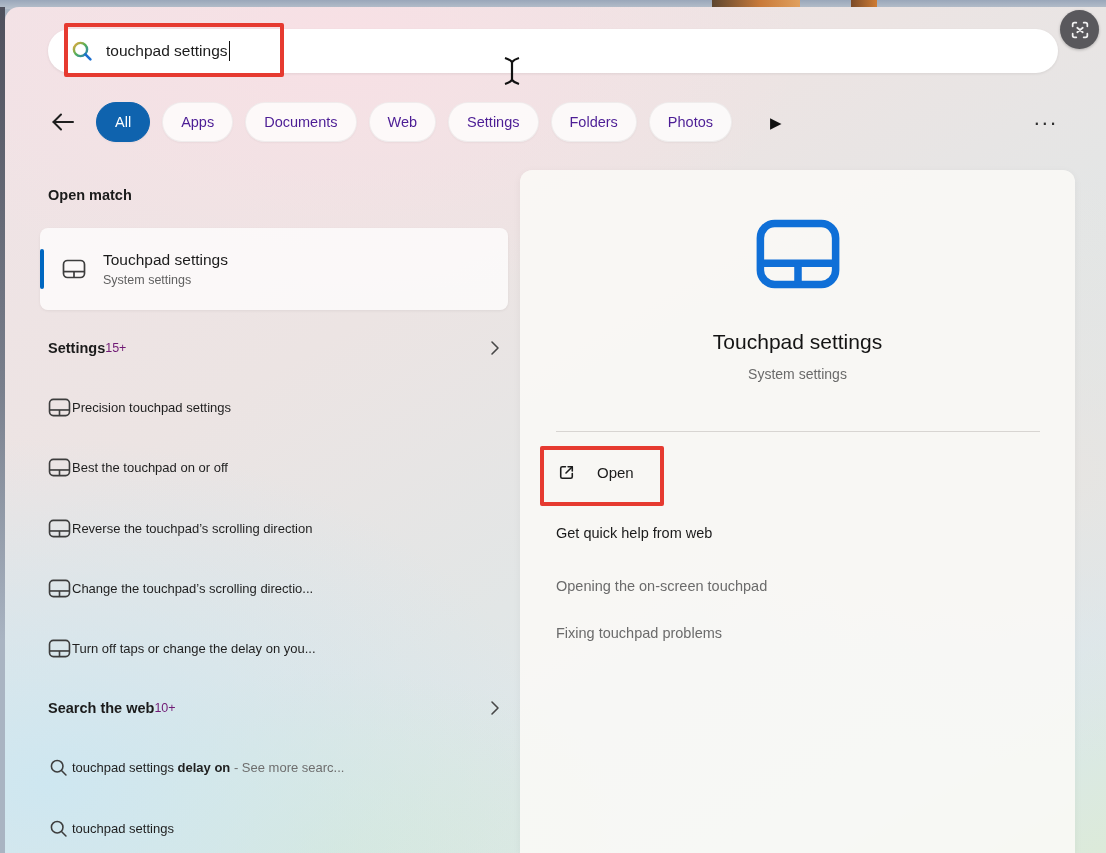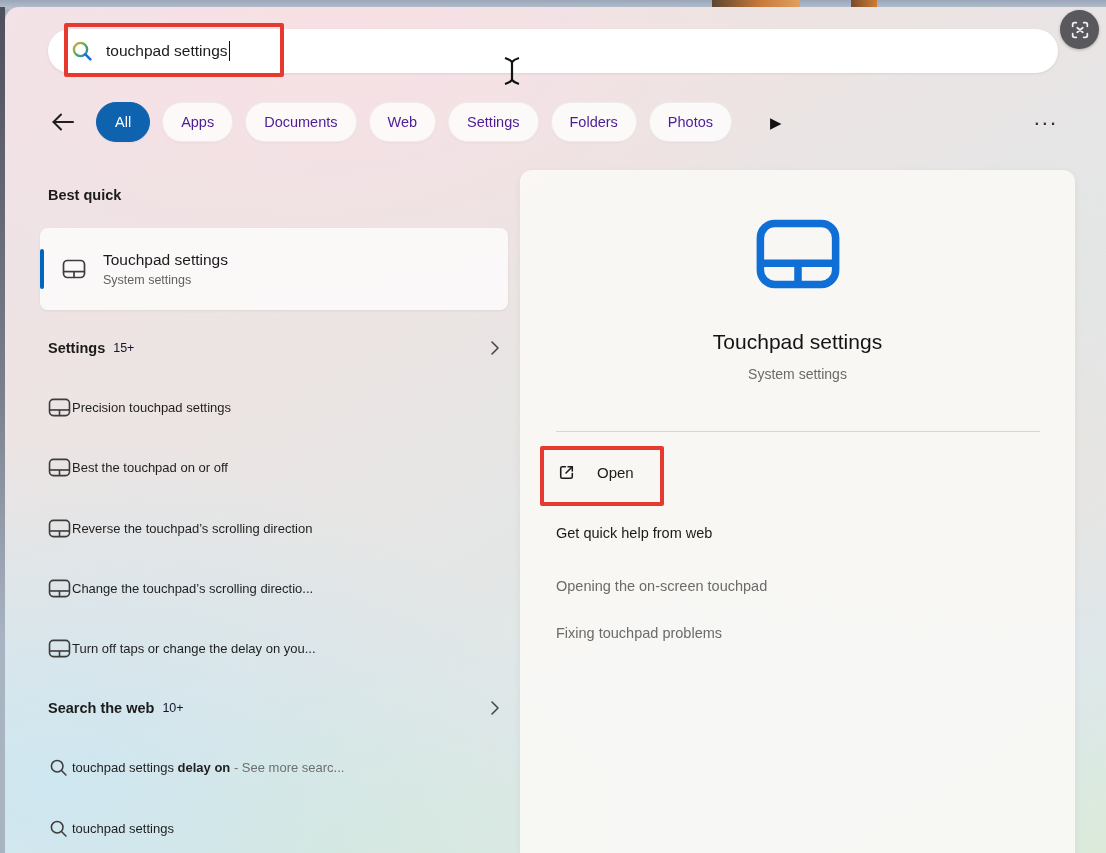--- a/index.html
+++ b/index.html
@@ -61,21 +61,21 @@
     display:flex; align-items:center; cursor:pointer; box-shadow:0 1px 2px rgba(0,0,0,.04); }
   .pill.active { background:#0f63ae; border-color:#0f63ae; color:#fff; }
   .play-btn { border:none; background:transparent; font-size:15px; color:#111; cursor:pointer;
     margin-left:26px; line-height:1; }
   .more-btn { border:none; background:transparent; color:#2e2e2e; font-size:22px; letter-spacing:2px;
     cursor:pointer; margin-left:auto; line-height:0.4; padding-bottom:8px; }
 
   
   .section-header { position:absolute; left:48px; width:452px; display:flex; align-items:center; }
   .section-header .title { font-size:14.5px; font-weight:bold; color:#1b1b1b; }
-  .section-header .count { font-size:12.5px; color:#0f172a; margin-left:8px; }
+  .section-header .count { font-size:12.5px; color:#701a75; }
   .section-header .chev { margin-left:auto; display:flex; }
 
   #best-match-header { top:187px; }
   #settings-header { top:340px; }
   #web-header { top:700px; }
 
   .bm-card { position:absolute; left:40px; top:228px; width:468px; height:82px;
     background:rgba(255,255,255,.75); border-radius:8px; box-shadow:0 1px 3px rgba(0,0,0,.06);
     display:flex; align-items:center; cursor:pointer; }
   .bm-accent { position:absolute; left:0; top:21px; width:4px; height:40px; border-radius:3px;
@@ -177,21 +177,21 @@
     <button class="pill">Documents</button>
     <button class="pill">Web</button>
     <button class="pill">Settings</button>
     <button class="pill">Folders</button>
     <button class="pill">Photos</button>
     <button class="play-btn">▶</button>
     <button class="more-btn">...</button>
   </div>
 
   <div class="section-header" id="best-match-header">
-    <span class="title">Best quick</span>
+    <span class="title">Open match</span>
   </div>
 
   <div class="bm-card">
     <div class="bm-accent"></div>
     <span class="bm-icon">
       <svg width="24" height="20" viewBox="0 0 24 20" fill="none" stroke="currentColor" stroke-width="1.7" stroke-linejoin="round">
         <rect x="1.5" y="1.5" width="21" height="17" rx="4"></rect>
         <path d="M1.5 12.6 H22.5"></path>
           <path d="M12 12.6 V18.5"></path>
       </svg>

